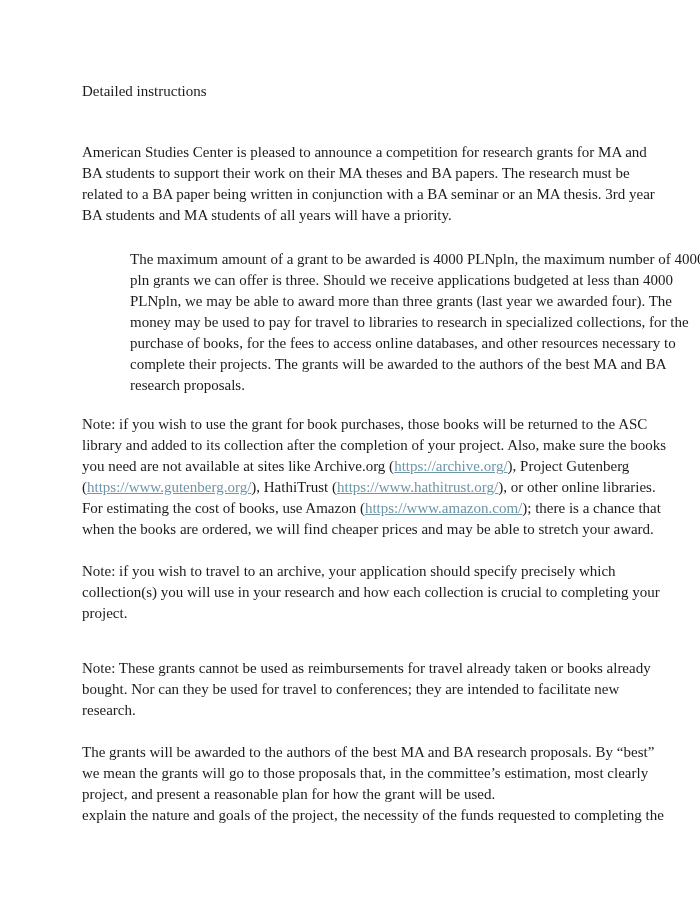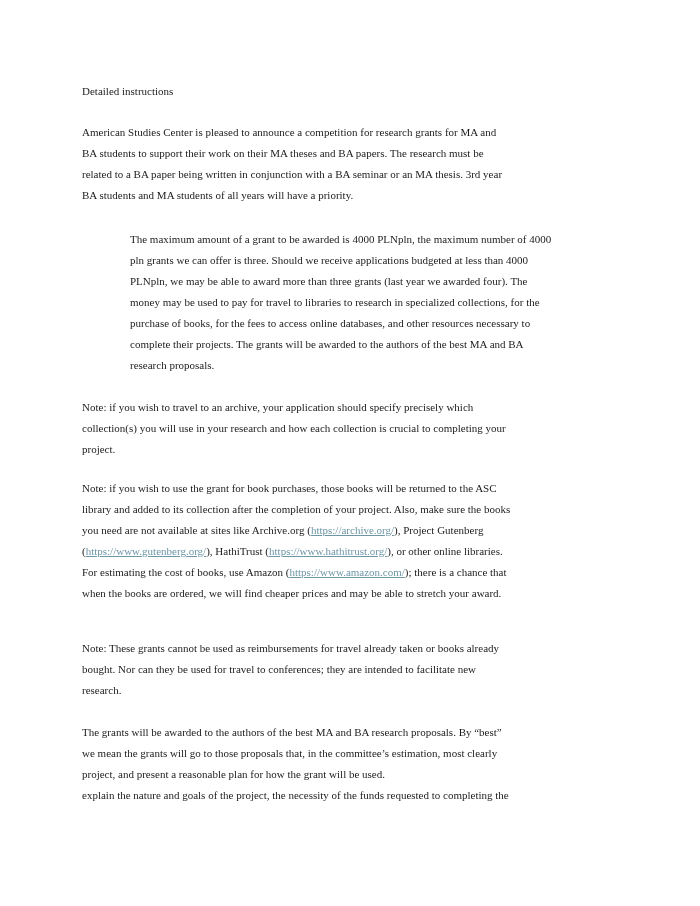--- a/index.html
+++ b/index.html
@@ -3,21 +3,21 @@
 <meta charset="utf-8">
 <style>
   html, body { margin: 0; padding: 0; background: #e8e8e8; }
   .page {
     width: 700px;
     height: 906px;
     background: #ffffff;
     position: relative;
     overflow: hidden;
     font-family: "Liberation Serif", "DejaVu Serif", serif;
-    font-size: 11px;
+    font-size: 15px;
     line-height: 21px;
     color: #1c1c1c;
   }
   .doc-content {
     position: absolute;
     top: 81px;
     left: 82px;
     width: 545px;
   }
   .doc-title {
@@ -34,47 +34,47 @@
     cursor: pointer;
   }
 </style>
 </head>
 <body>
 
 <div class="page" style="background: rgb(255, 255, 255); color: rgb(28, 28, 28);">
   <div class="doc-content">
     <div class="doc-title">Detailed instructions</div>
     <div id="doc-body">
-        <div class="paragraph" style="margin-top: 20px;">
+        <div class="paragraph" style="margin-top: 40px;">
           <div class="line"><span>American Studies Center is pleased to announce a competition for research grants for MA and</span></div>
           <div class="line"><span>BA students to support their work on their MA theses and BA papers. The research must be</span></div>
           <div class="line"><span>related to a BA paper being written in conjunction with a BA seminar or an MA thesis. 3rd year</span></div>
           <div class="line"><span>BA students and MA students of all years will have a priority.</span></div>
         </div>
         <div class="paragraph" style="margin-top: 23px; margin-left: 48px;">
           <div class="line"><span>The maximum amount of a grant to be awarded is 4000 PLNpln, the maximum number of 4000</span></div>
           <div class="line"><span>pln grants we can offer is three. Should we receive applications budgeted at less than 4000</span></div>
           <div class="line"><span>PLNpln, we may be able to award more than three grants (last year we awarded four). The</span></div>
           <div class="line"><span>money may be used to pay for travel to libraries to research in specialized collections, for the</span></div>
           <div class="line"><span>purchase of books, for the fees to access online databases, and other resources necessary to</span></div>
           <div class="line"><span>complete their projects. The grants will be awarded to the authors of the best MA and BA</span></div>
           <div class="line"><span>research proposals.</span></div>
         </div>
-        <div class="paragraph" style="margin-top: 21px;">
-          <div class="line"><span>Note: if you wish to travel to an archive, your application should specify precisely which</span></div>
-          <div class="line"><span>collection(s) you will use in your research and how each collection is crucial to completing your</span></div>
-          <div class="line"><span>project.</span></div>
-        </div>
         <div class="paragraph" style="margin-top: 18px;">
           <div class="line"><span>Note: if you wish to use the grant for book purchases, those books will be returned to the ASC</span></div>
           <div class="line"><span>library and added to its collection after the completion of your project. Also, make sure the books</span></div>
           <div class="line"><span>you need are not available at sites like Archive.org (</span><span class="link" style="color: rgb(109, 150, 166);">https://archive.org/</span><span>), Project Gutenberg</span></div>
           <div class="line"><span>(</span><span class="link" style="color: rgb(109, 150, 166);">https://www.gutenberg.org/</span><span>), HathiTrust (</span><span class="link" style="color: rgb(109, 150, 166);">https://www.hathitrust.org/</span><span>), or other online libraries.</span></div>
           <div class="line"><span>For estimating the cost of books, use Amazon (</span><span class="link" style="color: rgb(109, 150, 166);">https://www.amazon.com/</span><span>); there is a chance that</span></div>
           <div class="line"><span>when the books are ordered, we will find cheaper prices and may be able to stretch your award.</span></div>
+        </div>
+        <div class="paragraph" style="margin-top: 21px;">
+          <div class="line"><span>Note: if you wish to travel to an archive, your application should specify precisely which</span></div>
+          <div class="line"><span>collection(s) you will use in your research and how each collection is crucial to completing your</span></div>
+          <div class="line"><span>project.</span></div>
         </div>
         <div class="paragraph" style="margin-top: 34px;">
           <div class="line"><span>Note: These grants cannot be used as reimbursements for travel already taken or books already</span></div>
           <div class="line"><span>bought. Nor can they be used for travel to conferences; they are intended to facilitate new</span></div>
           <div class="line"><span>research.</span></div>
         </div>
         <div class="paragraph" style="margin-top: 21px;">
           <div class="line"><span>The grants will be awarded to the authors of the best MA and BA research proposals. By “best”</span></div>
           <div class="line"><span>we mean the grants will go to those proposals that, in the committee’s estimation, most clearly</span></div>
           <div class="line"><span>project, and present a reasonable plan for how the grant will be used.</span></div>

